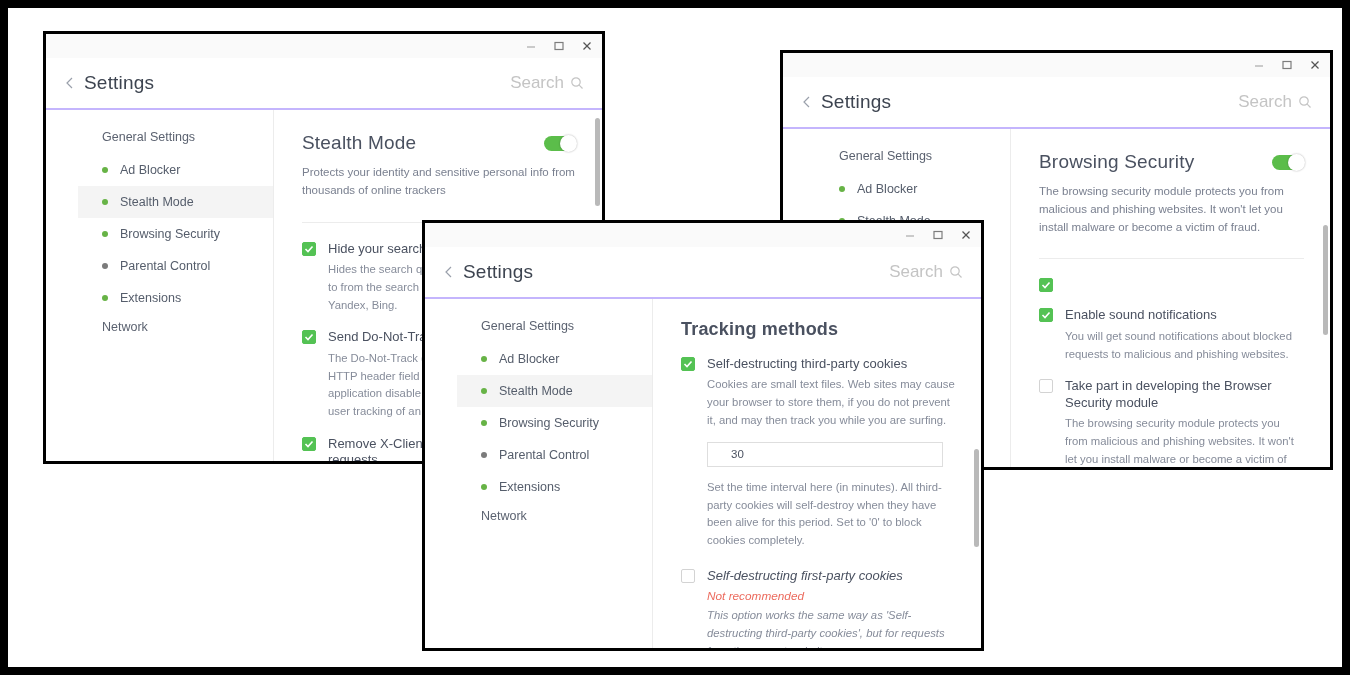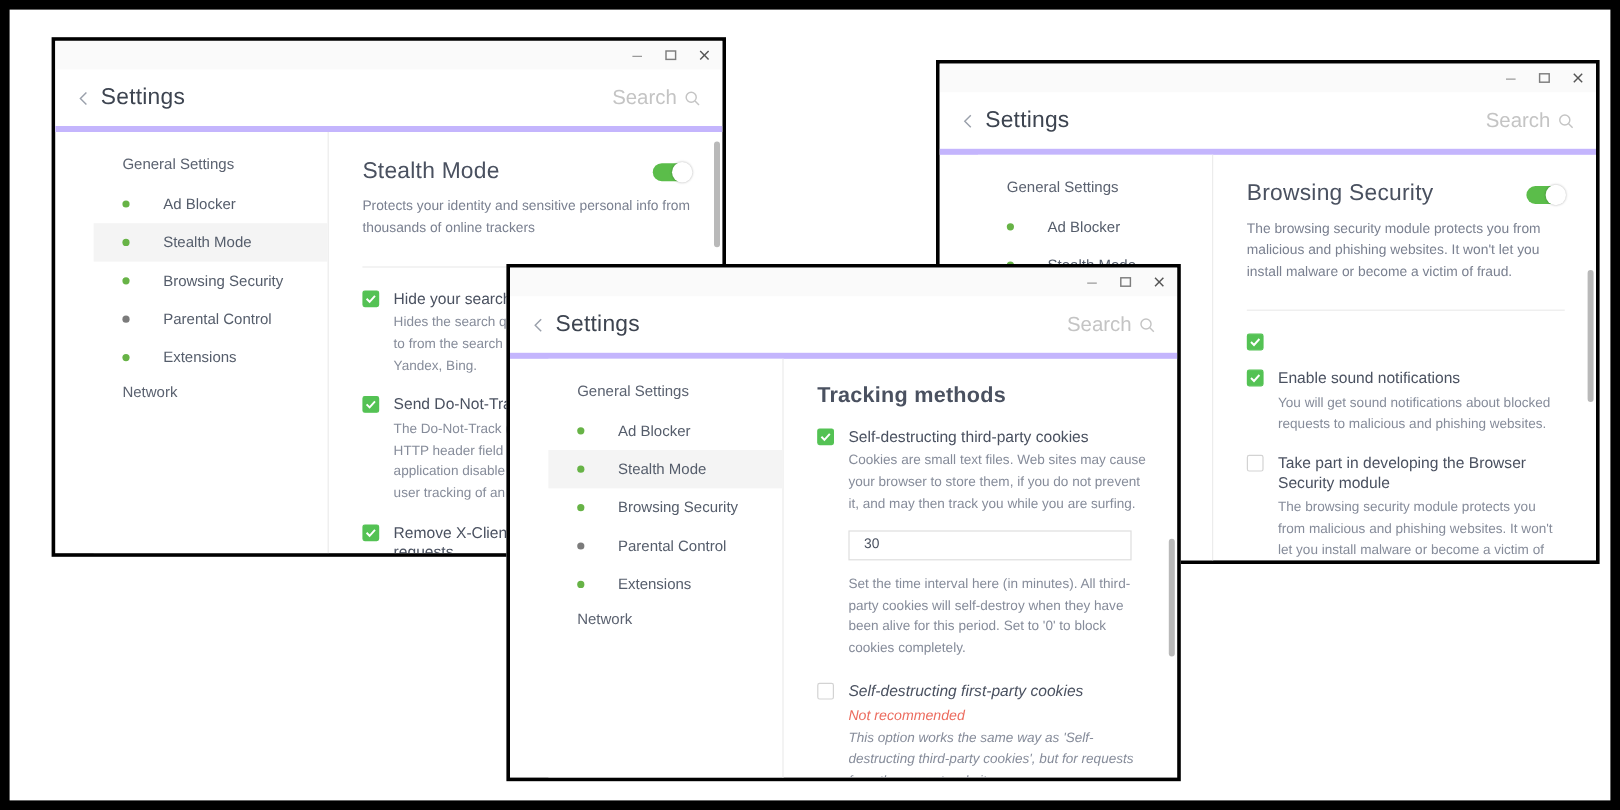--- a/index.html
+++ b/index.html
@@ -47,21 +47,21 @@
     cursor: default;
     display: flex;
     align-items: center;
     justify-content: center;
   }
   .winbtn svg { display: block; }
 
   .headerbar {
     height: 52px;
     background: #ffffff;
-    border-bottom: 5px solid #c4b5fd;
+    border-bottom: 2px solid #c4b5fd;
     flex: 0 0 auto;
     display: flex;
     align-items: center;
     padding: 0 18px 0 16px;
   }
   .back-chevron {
     width: 16px;
     height: 16px;
     flex: 0 0 auto;
     margin-right: 6px;
@@ -99,21 +99,21 @@
     margin-left: 32px;
   }
   .side-group {
     font-size: 12.5px;
     color: #5b6270;
     padding: 6px 0 10px 24px;
   }
   .side-item {
     display: flex;
     align-items: center;
-    gap: 28px;
+    gap: 12px;
     padding: 9px 0 9px 24px;
     font-size: 12.5px;
     color: #555d6b;
   }
   .side-item.active { background: #f4f4f4; }
   .dot {
     width: 6px; height: 6px; border-radius: 50%;
     flex: 0 0 auto;
     background: #67b346;
   }
@@ -207,21 +207,21 @@
     margin-top: 5px;
   }
   .numfield {
     margin-top: 12px;
     margin-bottom: 12px;
     width: 236px;
     height: 25px;
     border: 1px solid #dedede;
     background: #ffffff;
     display: flex; align-items: center;
-    padding: 0 12px;
+    padding: 0 23px;
     font-size: 11.5px;
     color: #4a5160;
     text-align: center;
   }
 
   
   .vscroll {
     position: absolute;
     width: 5px;
     border-radius: 3px;

